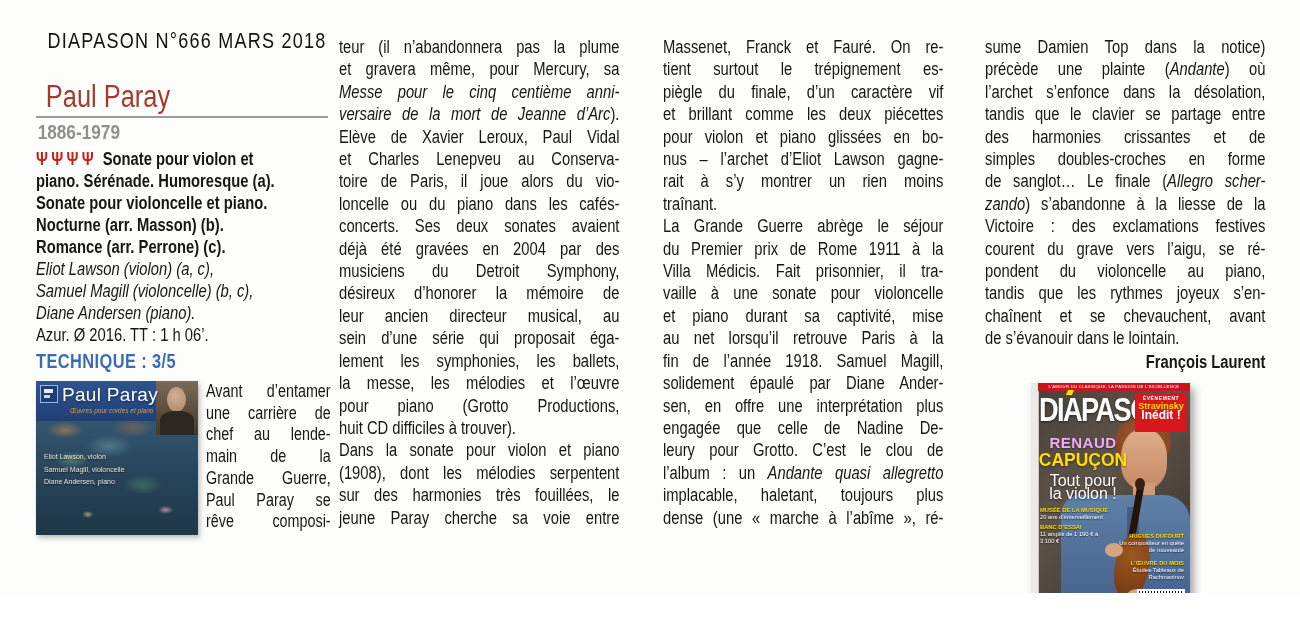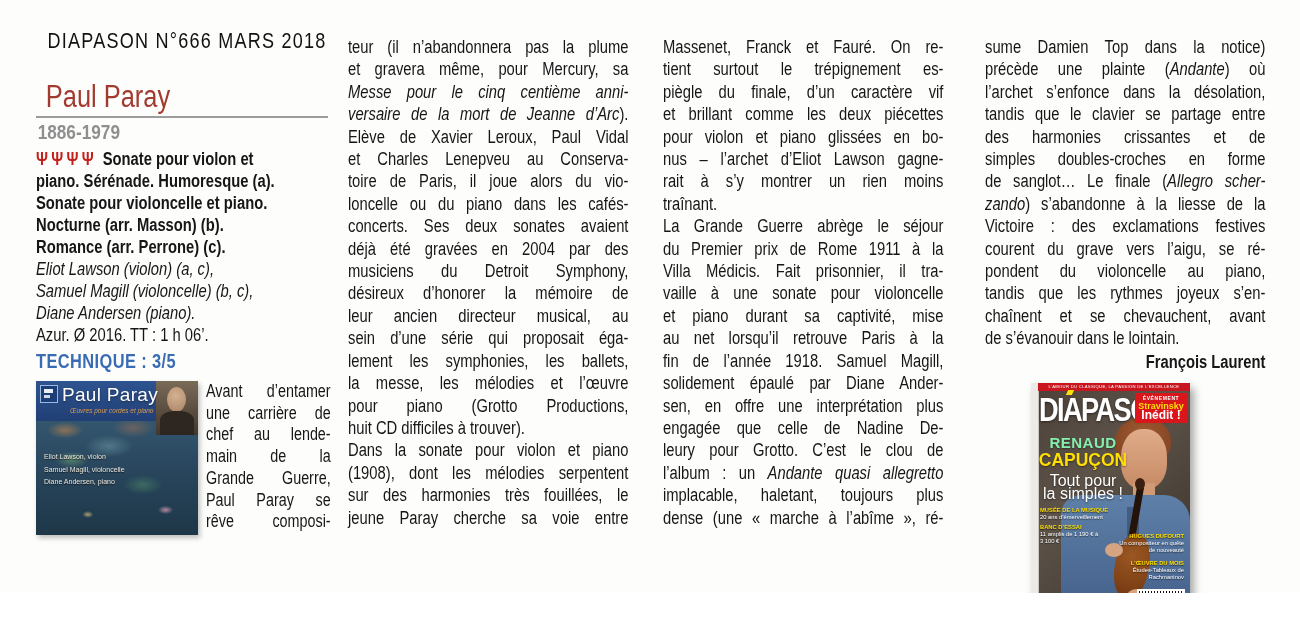--- a/index.html
+++ b/index.html
@@ -56,21 +56,21 @@
            background:#2e2620;border-radius:40% 40% 0 0;}
   .ac-credits{position:absolute;left:8px;top:70px;font-size:7px;line-height:12.5px;color:#ece8dd;
               text-shadow:0 1px 1px rgba(0,0,0,.65);}
   .wrap-col{margin-left:8px;width:125px;}
   .wrap-inner{width:152px;transform:scaleX(0.82);transform-origin:0 0;
               font-size:17.5px;line-height:21.7px;}
 
   
   .textcol{position:absolute;top:36px;font-size:18px;line-height:22.4px;}
   .tc-inner{width:342px;transform:scaleX(0.82);transform-origin:0 0;}
-  #col2{left:348px;} #col3{left:663px;} #col4{left:985px;}
+  #col2{left:339px;} #col3{left:663px;} #col4{left:985px;}
   .byline{font-weight:700;text-align:right;margin-top:1px;}
 
   
   .mag{position:absolute;left:1031px;top:383px;width:159px;height:228px;overflow:hidden;
        box-shadow:4px 5px 8px rgba(0,0,0,.35);background:#423a33;}
   .mag-bg{position:absolute;inset:0;background:linear-gradient(135deg,#4a4038 0%,#5d5349 40%,#352e27 100%);}
   .mag-photo{position:absolute;inset:0;}
   .mp-hair{position:absolute;left:84px;top:34px;width:56px;height:48px;border-radius:50% 50% 45% 45%;
            background:radial-gradient(circle at 50% 40%,#a05c32,#7c3f20);}
   .mp-face{position:absolute;left:90px;top:46px;width:46px;height:60px;border-radius:46% 46% 42% 42%;
@@ -86,26 +86,26 @@
   .mp-hand1{position:absolute;left:74px;top:160px;width:18px;height:14px;border-radius:50%;background:#d6a480;}
   .mp-hand2{position:absolute;left:96px;top:206px;width:20px;height:14px;border-radius:50%;background:#d6a480;}
   .mag-spine{position:absolute;left:0;top:0;width:7px;height:228px;background:#eceae6;border-right:1px solid #c9c6c0;}
   .mag-tagline{position:absolute;left:7px;right:0;top:0;height:8px;background:#c9161e;color:#fff;
            font-size:4.2px;line-height:8px;text-align:center;letter-spacing:.3px;overflow:hidden;}
   .mag-masthead{position:absolute;left:8px;top:7px;font-size:34px;font-weight:700;color:#fff;
            letter-spacing:-2px;transform:scaleX(0.8);transform-origin:0 0;text-shadow:0 1px 3px rgba(0,0,0,.5);z-index:2;}
   .mag-accent{position:absolute;left:36px;top:7px;width:6px;height:5px;background:var(--cover_yellow,#ffd900);
            transform:skewX(-25deg);z-index:3;}
   .mag-badge{position:absolute;right:3px;top:10px;width:52px;background:var(--cover_red,#d8161c);
-           text-align:center;padding:2px 0 3px;z-index:3;}
+           text-align:center;padding:2px 0 12px;z-index:3;}
   .mb-label{font-size:5px;font-weight:700;color:#fff;letter-spacing:.6px;}
   .mb-l1{font-size:9px;font-weight:700;color:var(--cover_yellow,#ffe000);line-height:10px;}
   .mb-l2{font-size:12px;font-weight:700;color:#fff;line-height:9px;}
   .mag-feature{position:absolute;left:6px;top:52px;width:92px;text-align:center;z-index:2;}
-  .mf-1{font-size:15px;font-weight:700;color:#86efac;letter-spacing:.5px;line-height:16px;
+  .mf-1{font-size:15px;font-weight:700;color:#f0abfc;letter-spacing:.5px;line-height:16px;
         text-shadow:0 1px 2px rgba(0,0,0,.4);}
   .mf-2{font-size:17.5px;font-weight:700;color:var(--cover_yellow,#ffe000);line-height:19px;
         text-shadow:0 1px 2px rgba(0,0,0,.4);}
   .mf-sub{margin-top:5px;font-size:16px;color:#fff;line-height:12.5px;text-shadow:0 1px 2px rgba(0,0,0,.5);}
   .mag-item{position:absolute;font-size:5.8px;line-height:7px;z-index:2;text-shadow:0 1px 1px rgba(0,0,0,.6);}
   .mi-head{color:var(--cover_yellow,#ffd900);font-weight:700;}
   .mi-text{color:#fff;}
   .mag-item.right{text-align:right;}
   .mag-barcode{position:absolute;right:5px;bottom:5px;width:44px;height:13px;border:2px solid #fff;
         background:repeating-linear-gradient(90deg,#111 0 1px,#fff 1px 3px);z-index:3;}
@@ -262,21 +262,21 @@
     <div class="mag-badge">
       <div class="mb-label">ÉVÉNEMENT</div>
       <div class="mb-l1">Stravinsky</div>
       <div class="mb-l2">Inédit !</div>
     </div>
     <div class="mag-feature">
       <div class="mf-1">RENAUD</div>
       <div class="mf-2">CAPUÇON</div>
       <div class="mf-sub">
         <div>Tout pour</div>
-        <div>la simples !</div>
+        <div>la violon !</div>
       </div>
     </div>
     <div class="mag-item" style="left:9px;top:124px;width:74px;">
       <div class="mi-head">MUSÉE DE LA MUSIQUE</div>
       <div class="mi-text">20 ans d’émerveillement</div>
     </div>
     <div class="mag-item" style="left:9px;top:141px;width:60px;">
       <div class="mi-head">BANC D’ESSAI</div>
       <div class="mi-text">11 amplis de 1 190 € à 3 100 €</div>
     </div>

